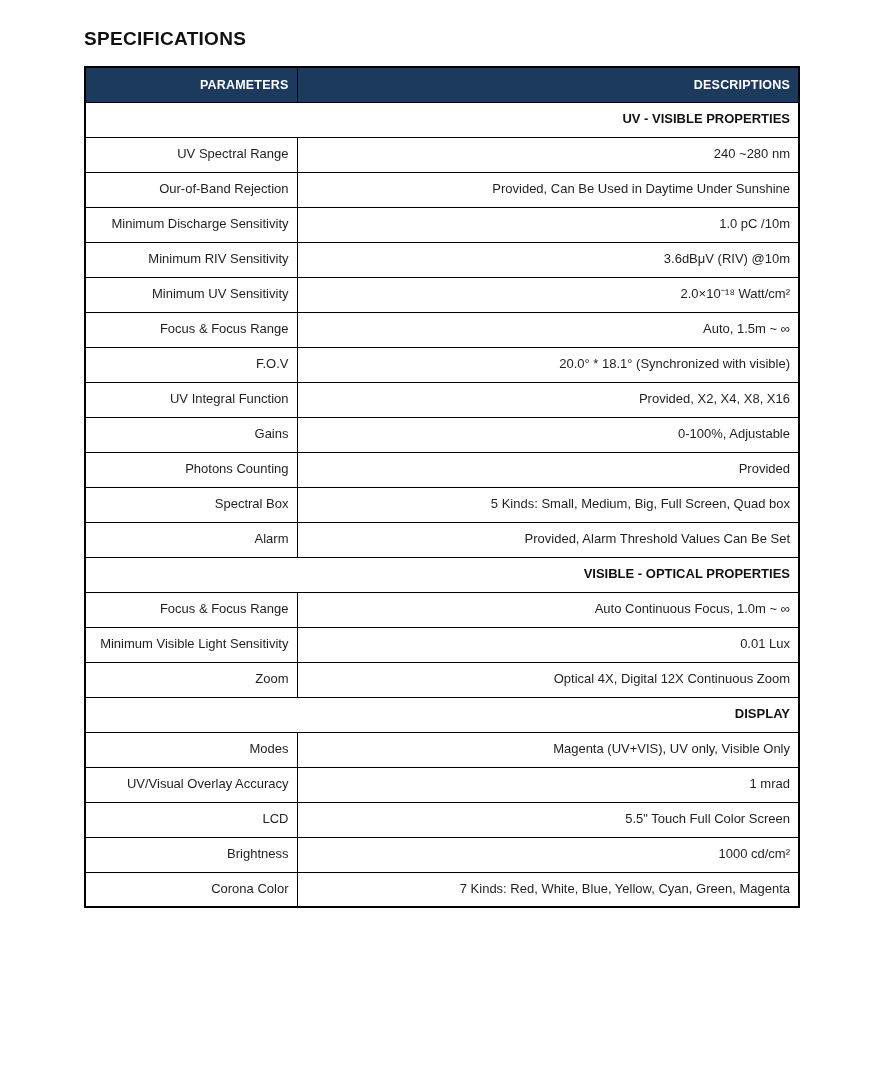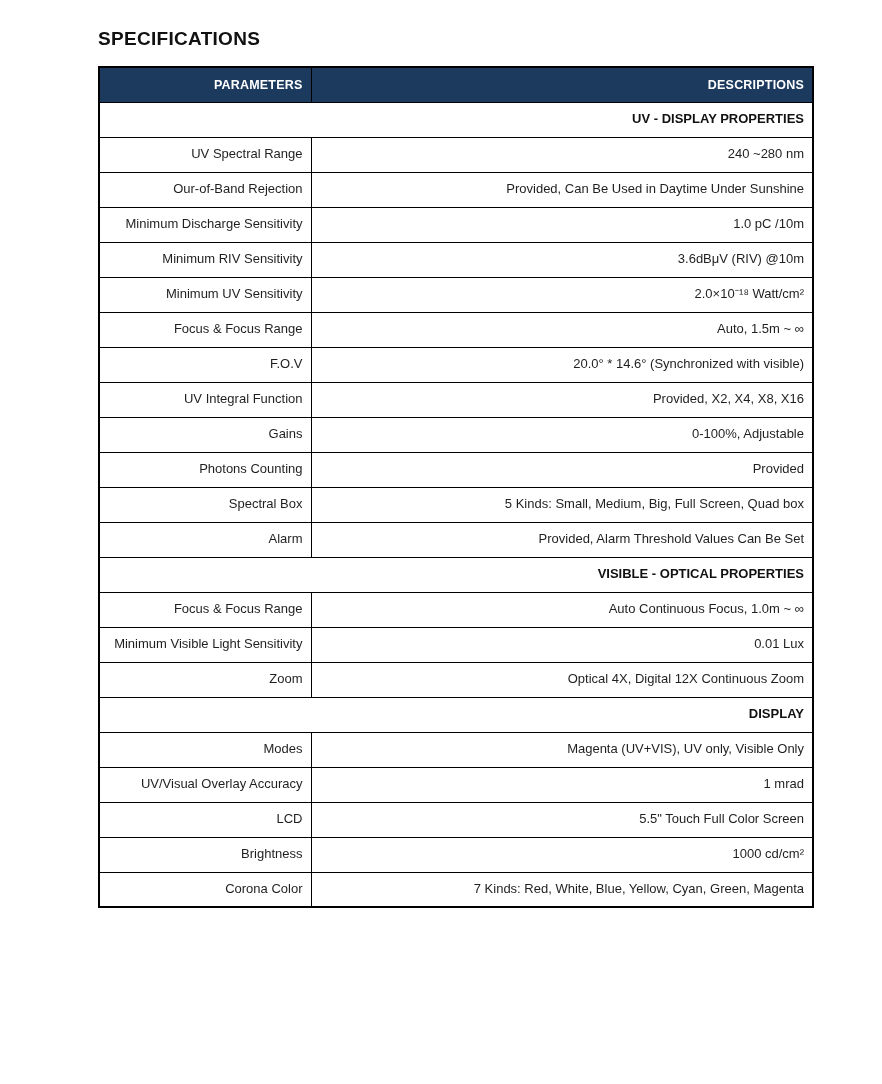--- a/index.html
+++ b/index.html
@@ -11,21 +11,21 @@
     color: #1f1f1f;
   }
   .page {
     width: 882px;
     height: 1084px;
     background: #ffffff;
     position: relative;
   }
   .content {
     position: absolute;
-    left: 98px;
+    left: 84px;
     top: 28px;
     width: 714px;
   }
   .doc-title {
     font-size: 19px;
     font-weight: bold;
     color: #111111;
     letter-spacing: 0.3px;
     margin: 0 0 16px 0;
   }
@@ -76,21 +76,21 @@
       </colgroup>
       <thead>
         <tr>
           <th>PARAMETERS</th>
           <th>DESCRIPTIONS</th>
         </tr>
       </thead>
       <tbody>
 
         <tr class="section-row">
-          <td colspan="2">UV - DISPLAY PROPERTIES</td>
+          <td colspan="2">UV - VISIBLE PROPERTIES</td>
         </tr>
         <tr>
           <td>UV Spectral Range</td>
           <td>240 ~280 nm</td>
         </tr>
         <tr>
           <td>Our-of-Band Rejection</td>
           <td>Provided, Can Be Used in Daytime Under Sunshine</td>
         </tr>
         <tr>
@@ -104,21 +104,21 @@
         <tr>
           <td>Minimum UV Sensitivity</td>
           <td>2.0×10⁻¹⁸ Watt/cm²</td>
         </tr>
         <tr>
           <td>Focus &amp; Focus Range</td>
           <td>Auto, 1.5m ~ ∞</td>
         </tr>
         <tr>
           <td>F.O.V</td>
-          <td>20.0° * 14.6° (Synchronized with visible)</td>
+          <td>20.0° * 18.1° (Synchronized with visible)</td>
         </tr>
         <tr>
           <td>UV Integral Function</td>
           <td>Provided, X2, X4, X8, X16</td>
         </tr>
         <tr>
           <td>Gains</td>
           <td>0-100%, Adjustable</td>
         </tr>
         <tr>

